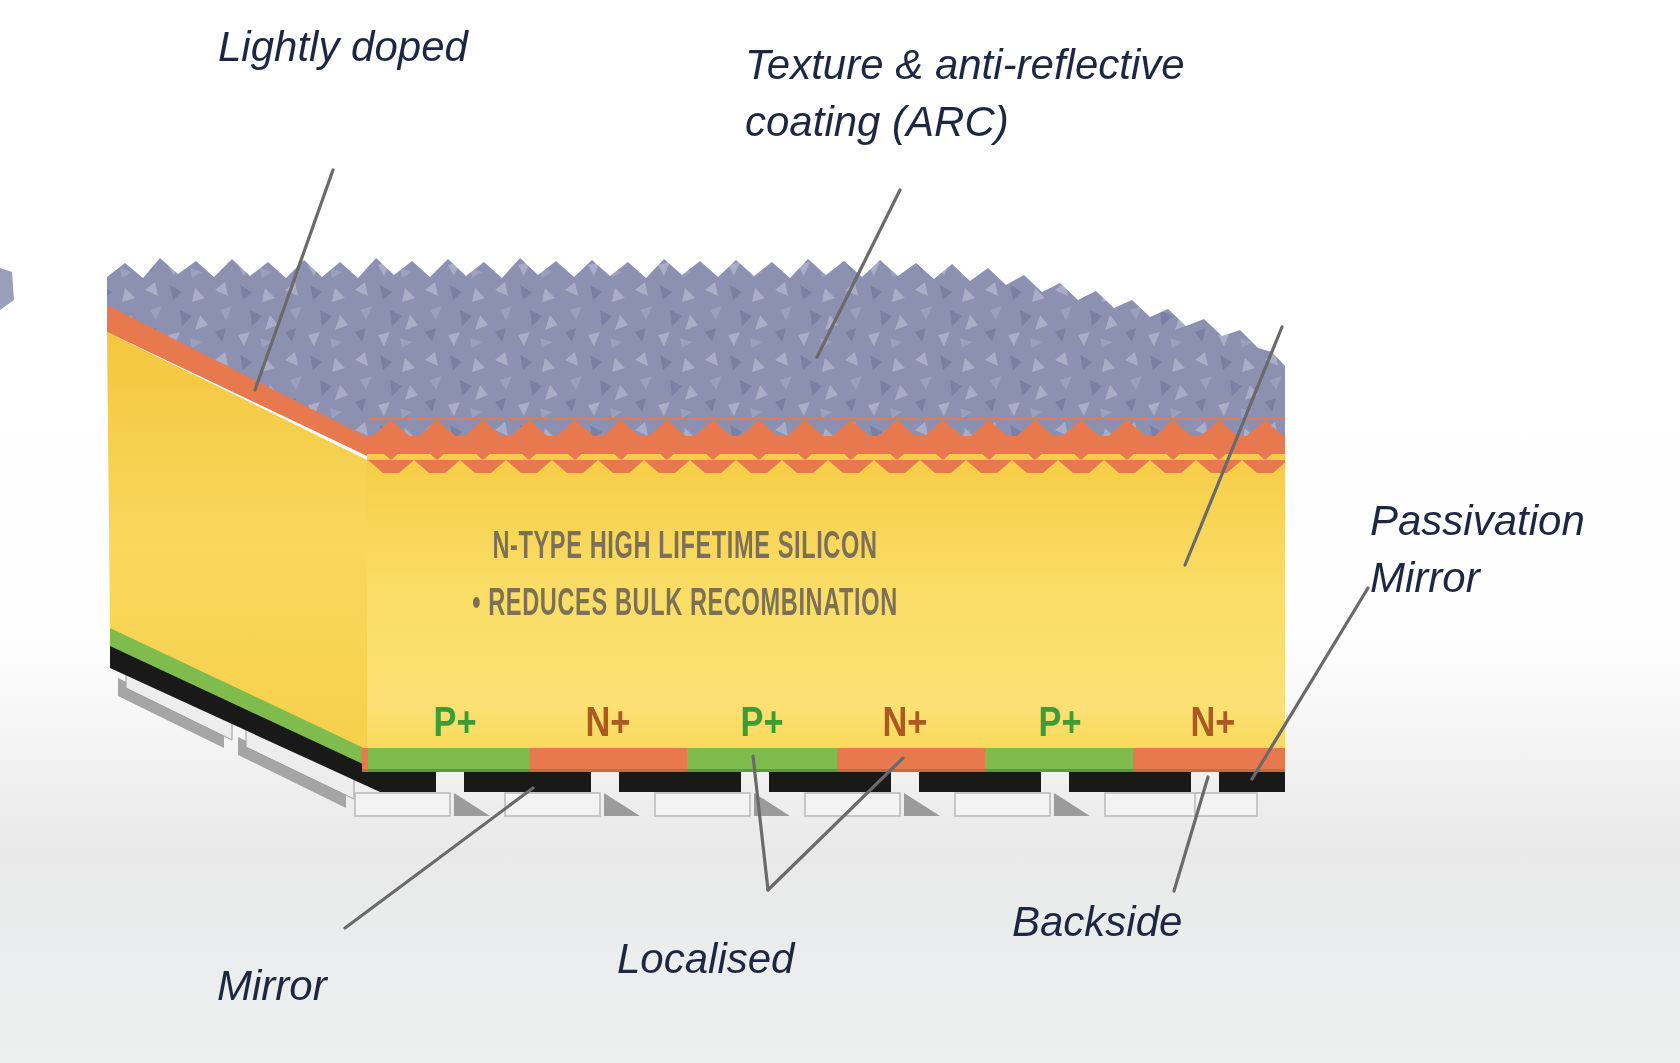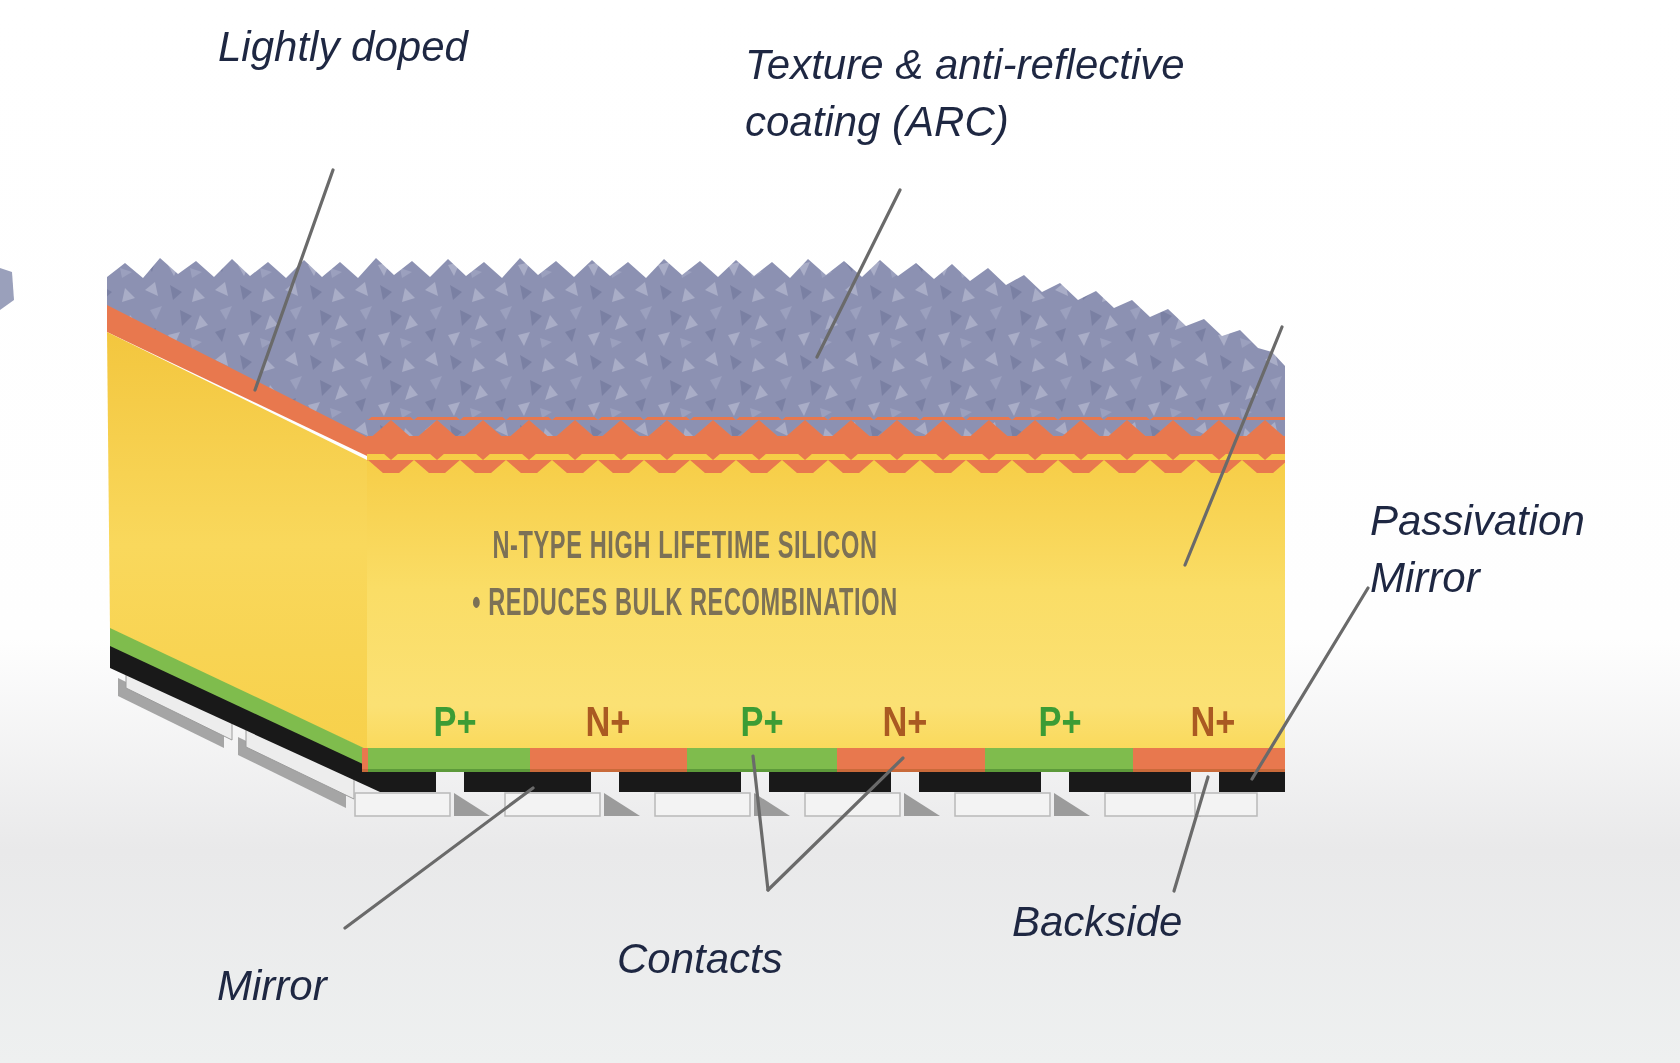--- a/index.html
+++ b/index.html
@@ -183,21 +183,21 @@
   <div class="lbl" style="left:1370px;top:492px">
     <span>Passivation</span>
     <span>Mirror</span>
   </div>
 
   <div class="lbl" style="left:217px;top:957px">
     <span>Mirror</span>
   </div>
 
   <div class="lbl" style="left:617px;top:930px">
-    <span>Contacts</span>
+    <span>Localised</span>
   </div>
 
   <div class="lbl" style="left:1012px;top:893px">
     <span>Backside</span>
   </div>
 
   <div class="bodyline" style="top:524px">N-TYPE HIGH LIFETIME SILICON</div>
   <div class="bodyline" style="top:581px">• REDUCES BULK RECOMBINATION</div>
 
   <div class="jl p" style="left:455px">P+</div>

